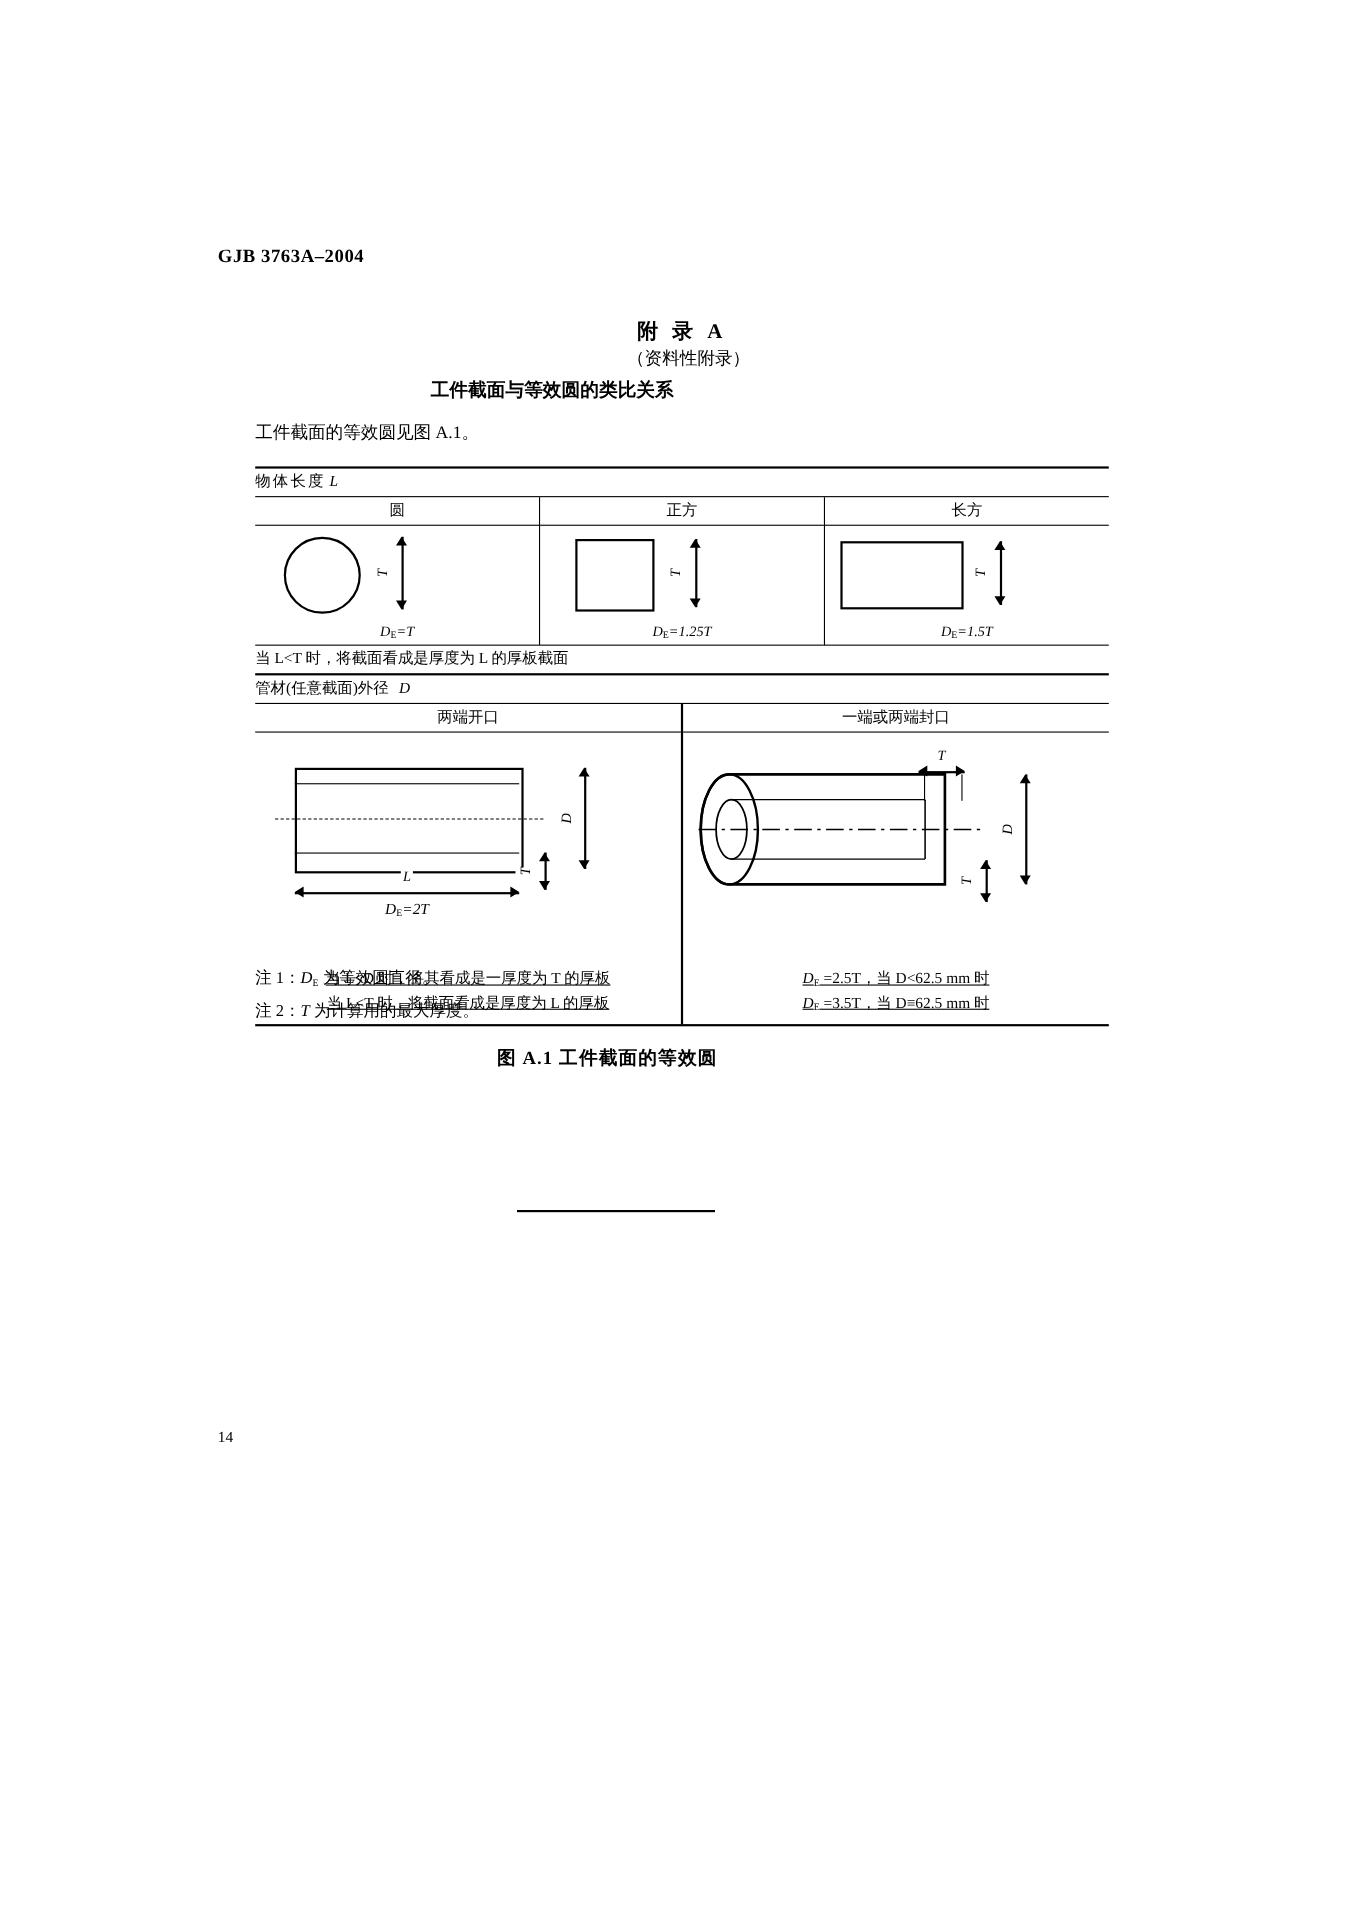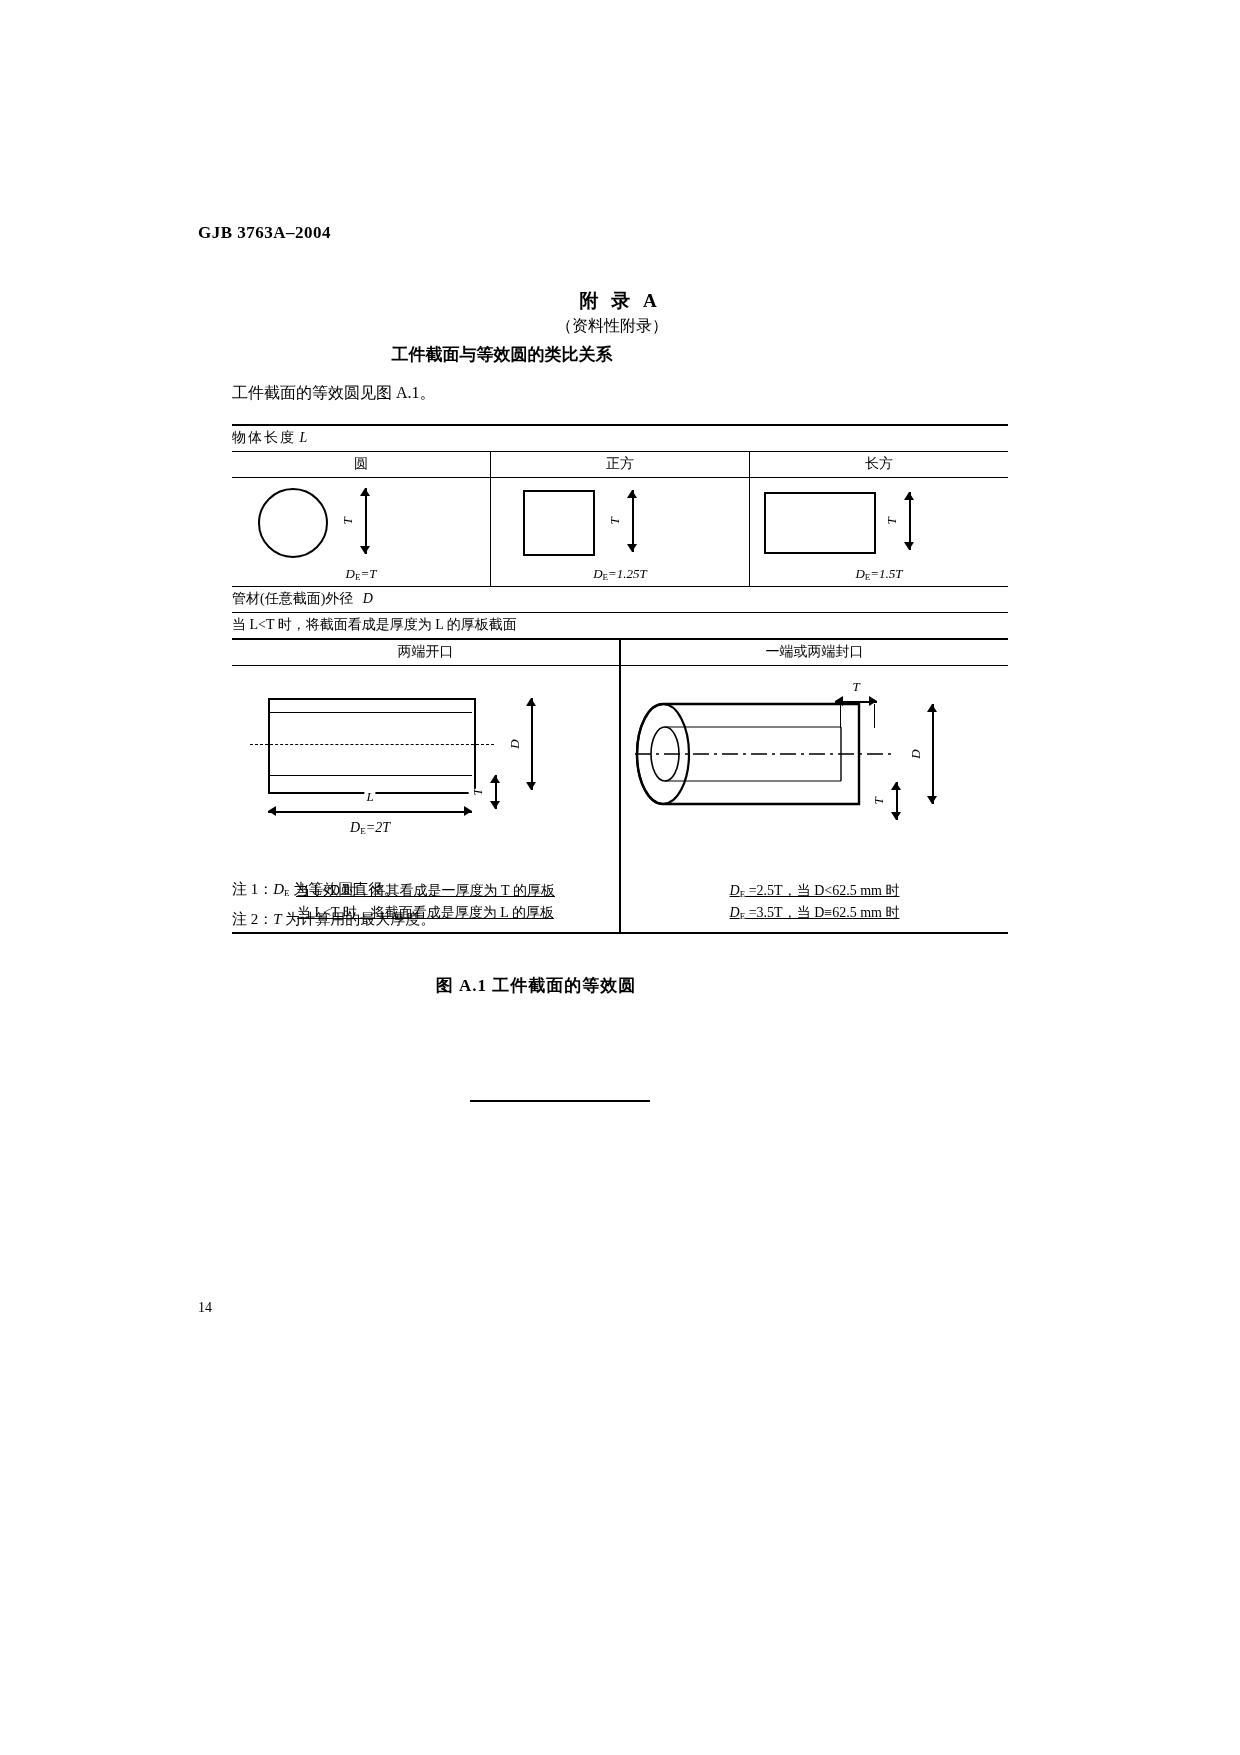--- a/index.html
+++ b/index.html
@@ -40,21 +40,21 @@
     left: 0;
     width: 1240px;
     text-align: center;
     font-size: 19px;
     font-weight: bold;
     letter-spacing: 4px;
   }
   .annex-sub {
     position: absolute;
     top: 316px;
-    left: 2px;
+    left: 16px;
     width: 1188px;
     text-align: center;
     font-size: 16px;
     padding-left: 16px;
   }
   .annex-name {
     position: absolute;
     top: 343px;
     left: 0;
     width: 1004px;
@@ -262,27 +262,26 @@
     position: absolute;
     left: 232px;
     font-size: 15px;
   }
   .note1 { top: 880px; }
   .note2 { top: 910px; }
 
   .fig-caption {
     position: absolute;
     top: 950px;
-    left: 0;
+    left: 16px;
     width: 1072px;
     text-align: center;
     font-size: 17px;
     font-weight: bold;
     letter-spacing: 1px;
-    margin-top: 24px;
   }
 
   .bottom-rule {
     position: absolute;
     left: 470px;
     top: 1100px;
     width: 180px;
     height: 0;
     border-top: 2px solid #000;
   }
@@ -353,26 +352,26 @@
             <div class="line"></div>
               <div class="ar-top"></div>
               <div class="ar-bot"></div>
             <div class="lbl">T</div>
           </div>
         </div>
         <div class="cell-foot"><span class="ital">D</span><span class="sub">E</span><span class="ital">=1.5T</span></div>
       </div>
     </div>
 
+    <div class="band thickline">当 L&lt;T 时，将截面看成是厚度为 L 的厚板截面</div>
+
     <div class="band">
       <span>管材(任意截面)外径</span>
       <span class="ital" style="margin-left:6px;">D</span>
     </div>
-
-    <div class="band thickline">当 L&lt;T 时，将截面看成是厚度为 L 的厚板截面</div>
 
     <div class="row cols2">
       <div>
         <div class="cell-head">两端开口</div>
 
         <div class="tube-area">
           <div class="tube1-body"></div>
           <div class="tube1-inner-top"></div>
           <div class="tube1-inner-bot"></div>
           <div class="tube1-axis"></div>

